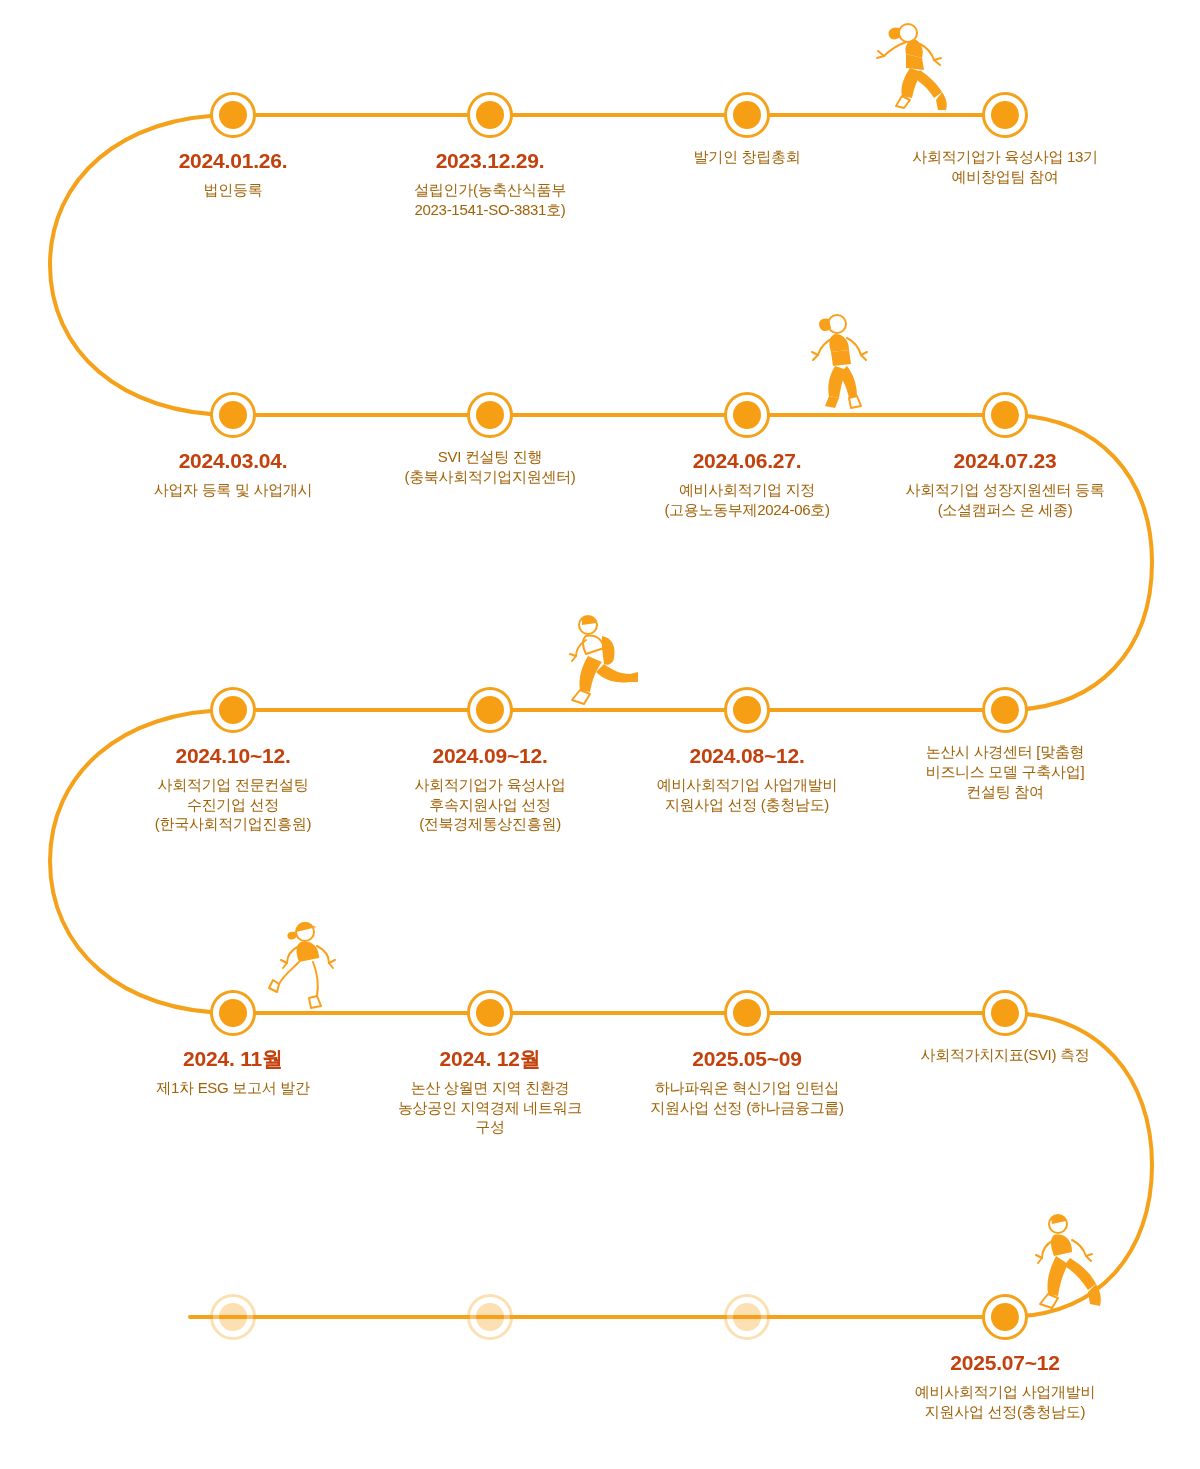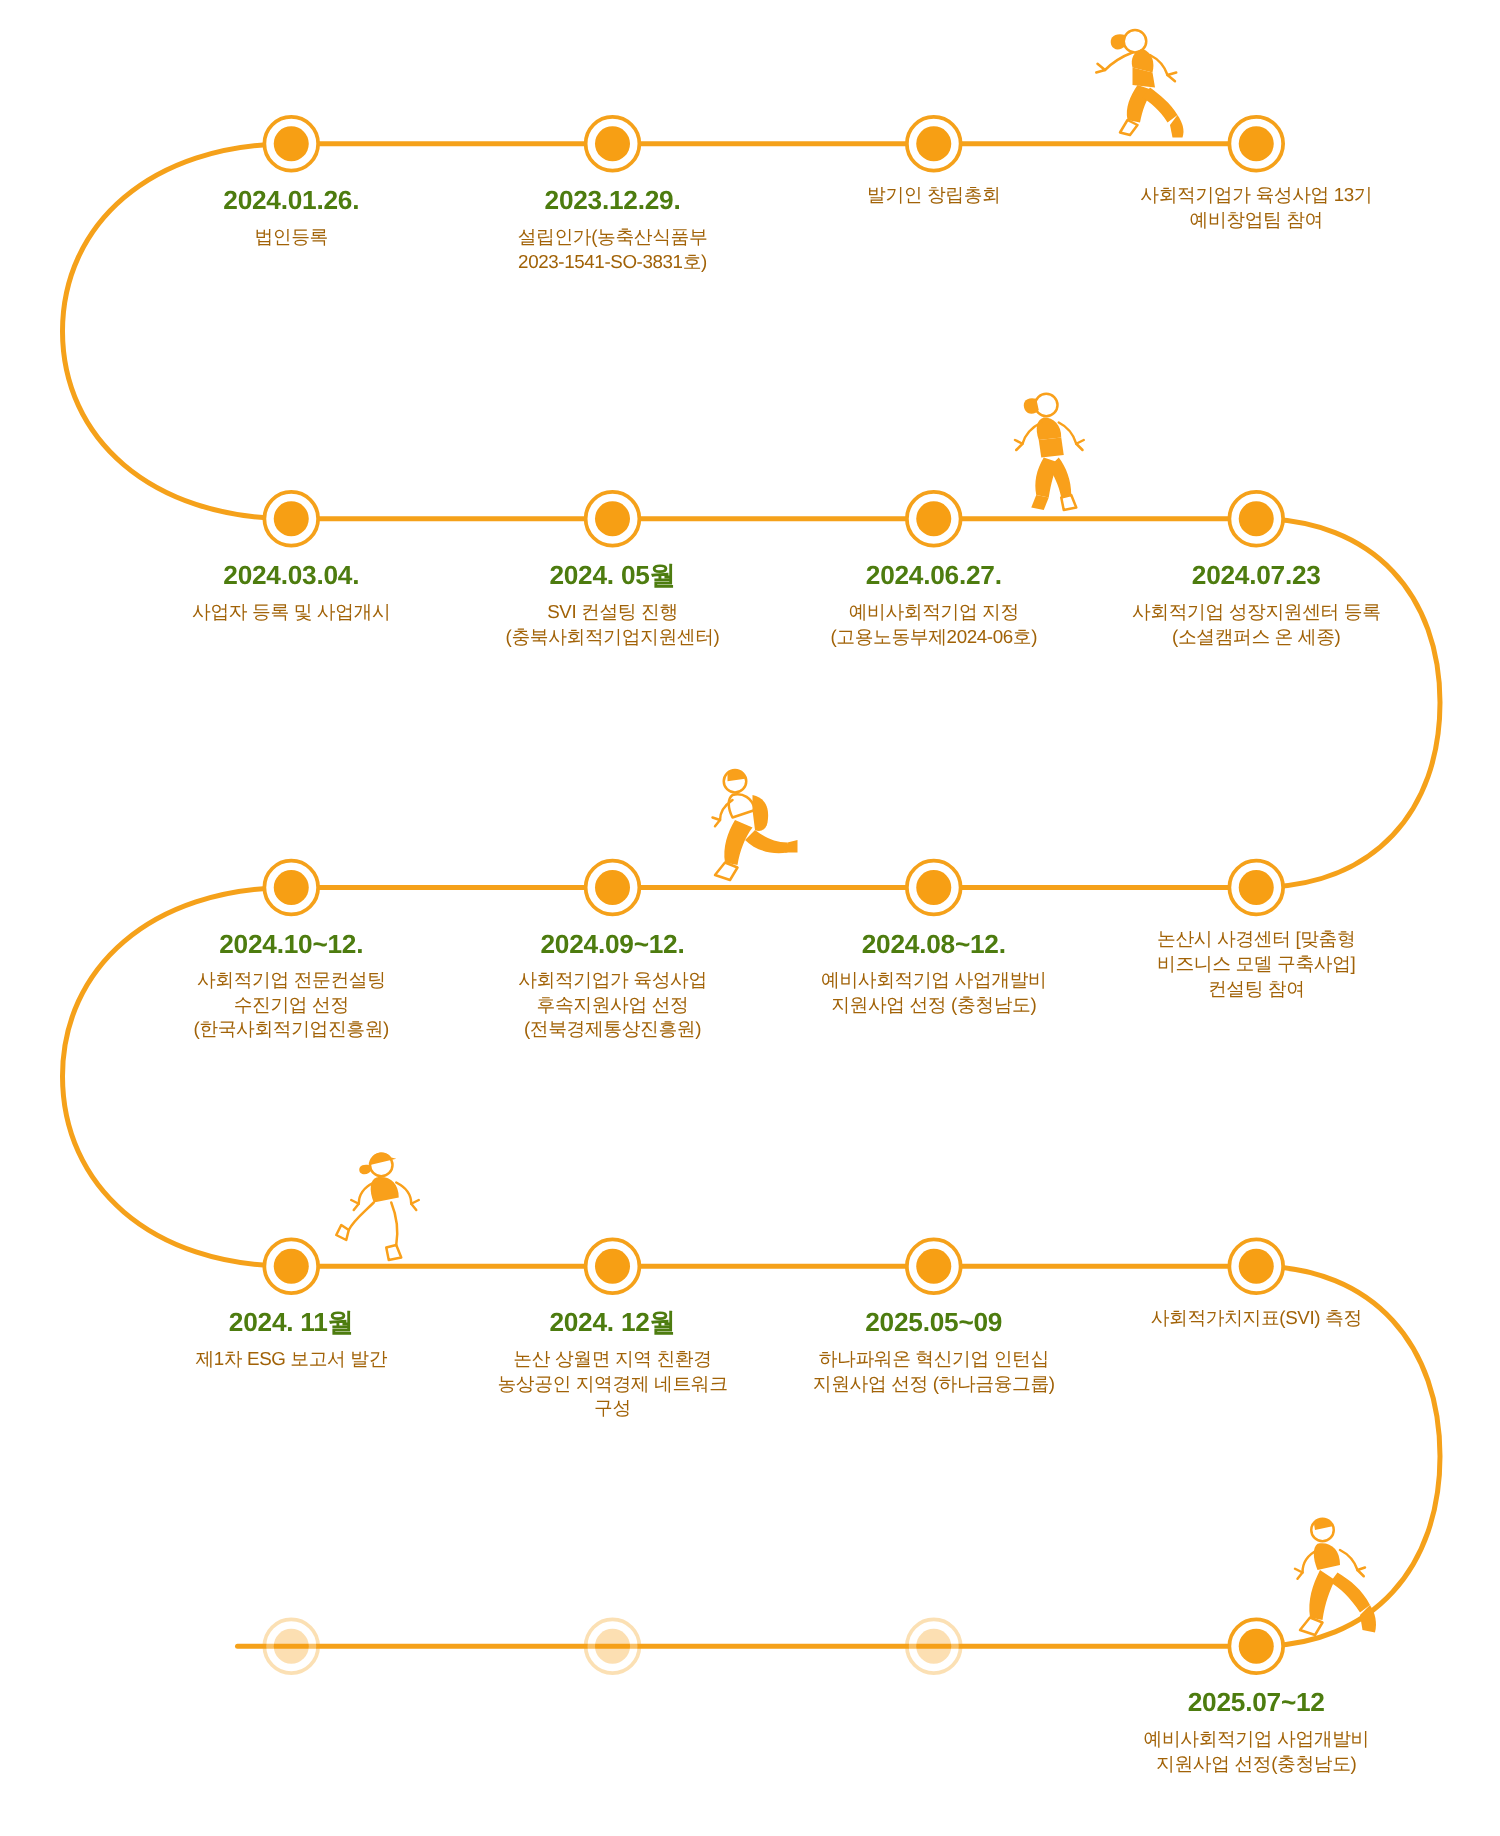--- a/index.html
+++ b/index.html
@@ -64,21 +64,21 @@
   
   .entry {
     position: absolute;
     width: 300px;
     margin-left: -150px;
     text-align: center;
     line-height: 1.32;
   }
   .entry .date {
     display: block;
-    color: #4d7c0f;
+    color: #c2410c;
     font-size: 21px;
     font-weight: bold;
     letter-spacing: -0.2px;
     margin-bottom: 5px;
     white-space: nowrap;
   }
   .entry .desc-line {
     display: block;
     color: #a16207;
     font-size: 15px;
@@ -240,21 +240,20 @@
       </div>
       <div class="entry" style="left: 1005px; top: 147px;">
         <span class="desc-line">사회적기업가 육성사업 13기</span>
         <span class="desc-line">예비창업팀 참여</span>
       </div>
       <div class="entry" style="left: 233px; top: 447px;">
         <span class="date">2024.03.04.</span>
         <span class="desc-line">사업자 등록 및 사업개시</span>
       </div>
       <div class="entry" style="left: 490px; top: 447px;">
-        <span class="date">2024. 05월</span>
         <span class="desc-line">SVI 컨설팅 진행</span>
         <span class="desc-line">(충북사회적기업지원센터)</span>
       </div>
       <div class="entry" style="left: 747px; top: 447px;">
         <span class="date">2024.06.27.</span>
         <span class="desc-line">예비사회적기업 지정</span>
         <span class="desc-line">(고용노동부제2024-06호)</span>
       </div>
       <div class="entry" style="left: 1005px; top: 447px;">
         <span class="date">2024.07.23</span>

